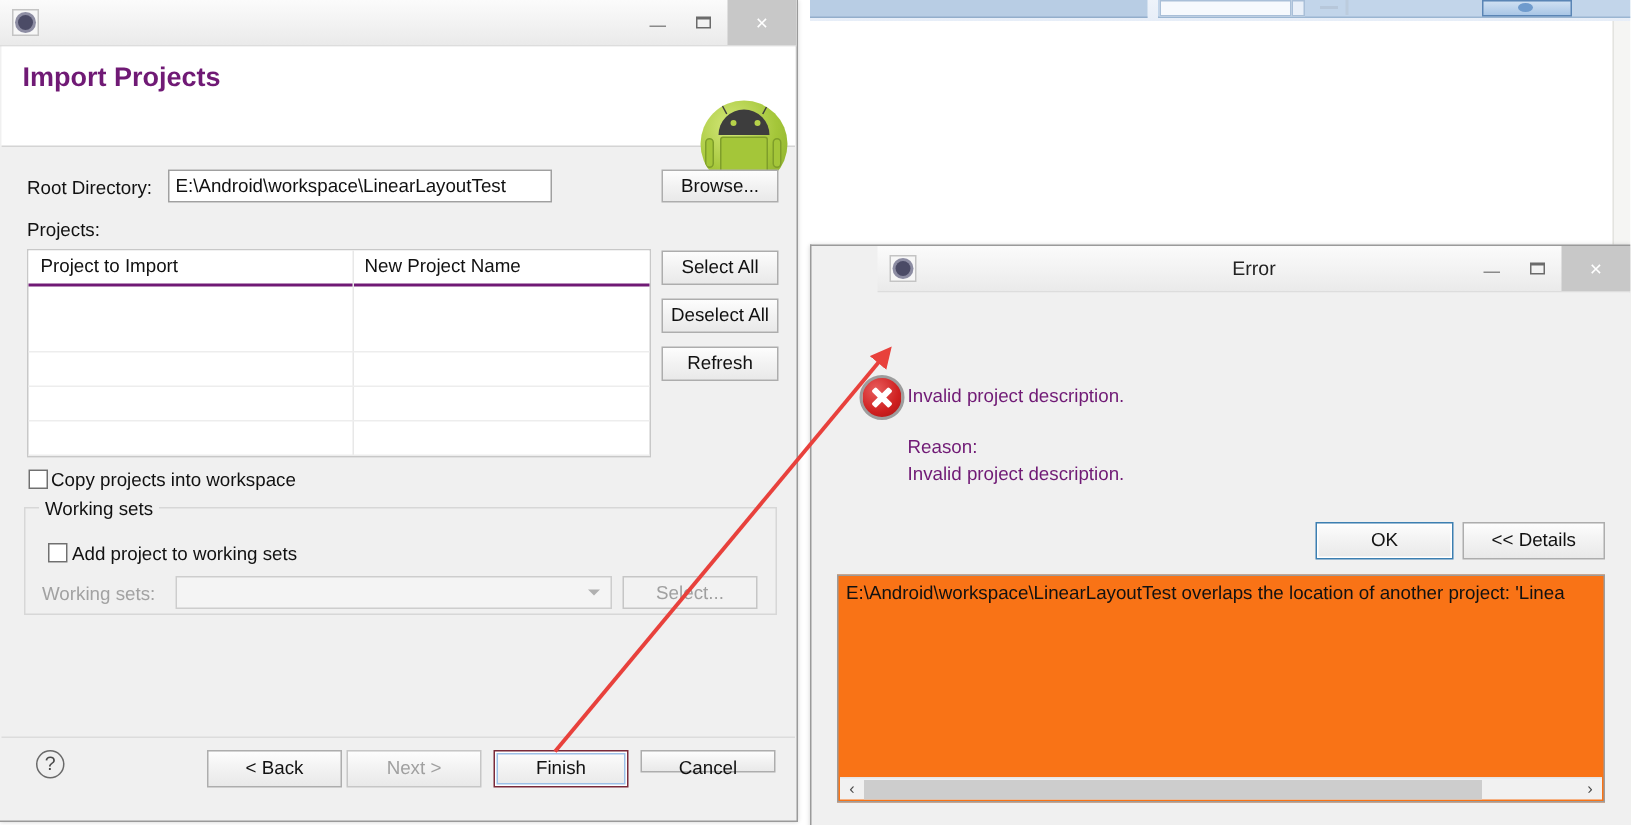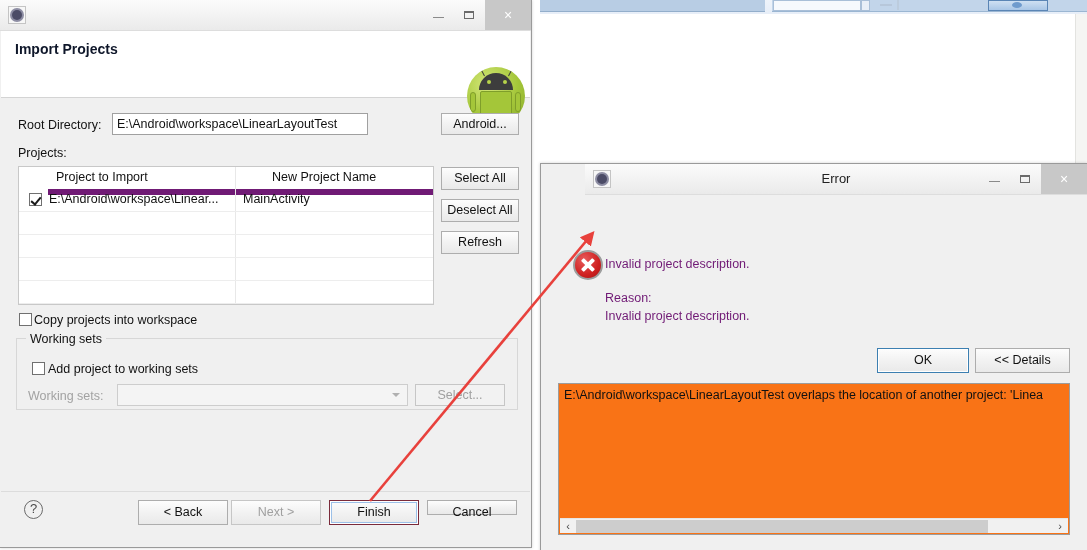--- a/index.html
+++ b/index.html
@@ -172,23 +172,23 @@
   }
   .wizard-header {
     position: absolute;
     left: 1px; top: 31px; right: 1px; height: 66px;
     background: #ffffff;
     border-bottom: 1px solid #d4d4d4;
   }
   .wizard-title {
     position: absolute;
     left: 14px; top: 10px;
-    font-size: 14px;
+    font-size: 18px;
     font-weight: bold;
-    color: #0f172a;
+    color: #701a75;
   }
   .wizard-sub {
     position: absolute;
     left: 22px; top: 36px;
     font-size: 12.5px;
     color: #1c1c1c;
   }
   .android-logo {
     position: absolute;
     left: 466px; top: 36px;
@@ -294,22 +294,21 @@
     position: absolute;
     left: 18px; top: 166px; width: 416px; height: 139px;
     background: #ffffff;
     border: 1px solid #c8c8c8;
     box-sizing: border-box;
   }
   .table-head {
     position: absolute;
     left: 0; top: 0; right: 0; height: 22px;
     background: #ffffff;
-    border-bottom: 6px solid #701a75;
-    margin-left: 29px;
+    border-bottom: 2px solid #701a75;
   }
   .th {
     position: absolute;
     top: 3px;
     font-size: 12.5px;
     color: #111;
   }
   .col-split {
     position: absolute;
     left: 216px; top: 0; bottom: 0;
@@ -503,36 +502,31 @@
         <div class="eye l"></div>
           <div class="eye r"></div>
         <div class="arm l"></div>
           <div class="arm r"></div>
         <div class="body"></div>
       </div>
     </div>
 
     <div class="lbl" style="left:18px; top:118px;">Root Directory:</div>
     <div class="textfield" style="left:112px; top:113px; width:256px; height:22px;">E:\Android\workspace\LinearLayoutTest</div>
-    <div class="btn" style="left:441px; top:113px; width:78px; height:22px; line-height:20px;">Android...</div>
+    <div class="btn" style="left:441px; top:113px; width:78px; height:22px; line-height:20px;">Browse...</div>
 
     <div class="lbl" style="left:18px; top:146px;">Projects:</div>
 
     <div class="table">
       <div class="table-head">
         <div class="th" style="left:8px;">Project to Import</div>
         <div class="th" style="left:224px;">New Project Name</div>
       </div>
       <div class="col-split"></div>
 
-      <div class="trow" style="top:22px;">
-        <div class="cb checked" style="left:10px; top:4px;"></div>
-        <div class="cell" style="left:30px; top:3px;">E:\Android\workspace\Linear...</div>
-        <div class="cell" style="left:224px; top:3px;">MainActivity</div>
-      </div>
       <div class="trow" style="top:45px;"></div>
       <div class="trow" style="top:68px;"></div>
       <div class="trow" style="top:91px;"></div>
       <div class="trow" style="top:114px;"></div>
     </div>
 
     <div class="btn" style="left:441px; top:167px; width:78px; height:23px; line-height:21px;">Select All</div>
     <div class="btn" style="left:441px; top:199px; width:78px; height:23px; line-height:21px;">Deselect All</div>
     <div class="btn" style="left:441px; top:231px; width:78px; height:23px; line-height:21px;">Refresh</div>
 

